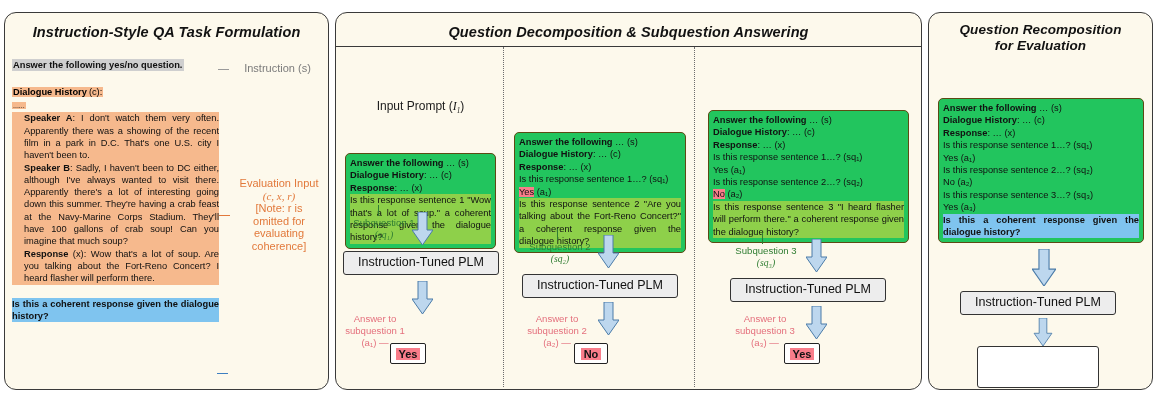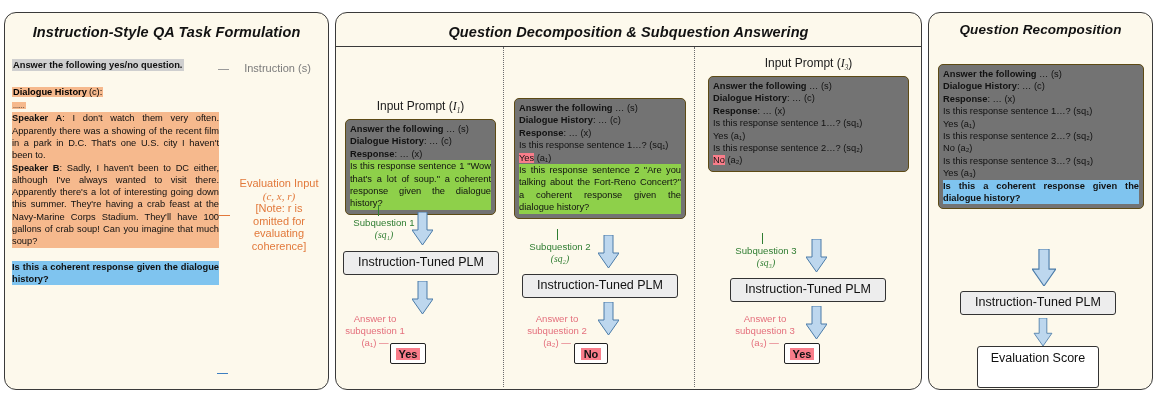--- a/index.html
+++ b/index.html
@@ -40,21 +40,21 @@
   #panel1 { left: 4px; top: 12px; width: 325px; height: 378px; }
   #panel1 .panel-title { font-size: 14.5px; margin-top: 11px; }
 
   .p1-body {
     position: absolute;
     left: 0; top: 38px; right: 0; bottom: 0;
     padding: 0 7px;
   }
 
   .hl-gray   { background: #cfcfcf; }
-  .hl-orange { background: #f6b98d; }
+  .hl-orange { background: #f6b98d; padding-left: 12px; }
   .hl-blue   { background: #7fc4ef; }
   .hl-green  { background: #8ed04a; }
   .hl-pink   { background: #f97d8a; }
 
   .p1-line {
     font-size: 9.3px;
     line-height: 12.1px;
     color: #101010;
   }
   .p1-instruction {
@@ -110,24 +110,25 @@
     position: absolute;
     width: 100%;
     text-align: center;
     font-size: 12px;
     color: #1b1b1b;
   }
 
   
   .prompt-box {
     position: absolute;
-    background: #737373;
+    background: #22c55e;
     border: 1.5px solid #5d4a14;
     border-radius: 5px;
     padding: 3px 4px 4px 4px;
+    margin-top: 34px;
   }
   .pl {
     font-size: 9.3px;
     line-height: 12.4px;
     color: #111;
     white-space: nowrap;
   }
   .pl.wrapline { white-space: normal; text-align: justify; }
   .pl b { font-weight: bold; }
   .mi { font-style: italic; font-family: "Liberation Serif", serif; }
@@ -218,20 +219,21 @@
         <span class="hl-orange seg" style="font-weight:bold;font-size:9.3px">Dialogue History</span><span class="hl-orange seg" style="font-size:9.3px">(c):</span>
       </div>
       <div class="p1-wrap p1-block">
         <span class="hl-orange seg" style="font-size:7px">......</span>
       </div>
 
       <div class="p1-wrap p1-block hl-orange"><b>Speaker A</b><span>: I don't watch them very often. Apparently there was a showing of the recent film in a park in D.C. That's one U.S. city I haven't been to.</span></div>
 
       <div class="p1-wrap p1-block hl-orange"><b>Speaker B</b><span>: Sadly, I haven't been to DC either, although I've always wanted to visit there. Apparently there's a lot of interesting going down this summer. They're having a crab feast at the Navy-Marine Corps Stadium. They'll have 100 gallons of crab soup! Can you imagine that much soup?</span></div>
 
+      <div class="p1-wrap p1-block hl-orange"><b>Response</b><span> (x): Wow that's a lot of soup. Are you talking about the Fort-Reno Concert? I heard flasher will perform there.</span></div>
 
       <div style="height:13px"></div>
       <div class="p1-wrap p1-block hl-blue" style="font-weight:bold">Is this a coherent response given the dialogue history?</div>
     </div>
 
     <span class="dash" style="left:213px; top:56px;"></span>
     <div class="anno anno-instr" style="left:225px; top:49px; width:95px; text-align:center;">Instruction (s)</div>
 
     <span class="dash dash-orange" style="left:214px; top:202px;"></span>
     <div class="anno anno-eval" style="left:224px; top:164px; width:100px;">
@@ -320,30 +322,30 @@
         <div>Answer to</div>
         <div>subquestion 2</div>
         <div>(a₂) —</div>
       </div>
       <div class="ans-box" style="left:70px; top:296px; width:34px; height:21px;">
         <span class="hl-pink">No</span>
       </div>
     </div>
 
     <div class="col" id="col3">
-      <div class="col-label" style="top:9px;">Input Prompt (<span class="mi">I</span><span class="sub">3</span>)</div>
 
       <div class="prompt-box" style="left:12px; top:29px; width:201px;">
         <div class="pl"><b>Answer the following</b><span> … (s)</span></div>
         <div class="pl"><b>Dialogue History</b><span>: … (c)</span></div>
         <div class="pl"><b>Response</b><span>: … (x)</span></div>
         <div class="pl">Is this response sentence 1…? (sq₁)</div>
         <div class="pl"><span>Yes</span><span> (a₁)</span></div>
         <div class="pl">Is this response sentence 2…? (sq₂)</div>
         <div class="pl"><span class="hl-pink">No</span><span> (a₂)</span></div>
+        <div class="pl wrapline hl-green">Is this response sentence 3 "I heard flasher will perform there." a coherent response given the dialogue history?</div>
       </div>
 
       <div class="stem" style="left:66px; top:186px;"></div>
       <div class="sq-label" style="left:24px; top:198px; width:92px;">
         <div>Subquestion 3</div>
         <div class="mi">(sq₃)</div>
       </div>
 
       <svg class="arrow" style="left:110px; top:192px;" viewBox="0 0 21 33">
         <polygon points="6,0 15,0 15,18 21,18 10.5,33 0,18 6,18" fill="#bdd7ee" stroke="#4a7ba8" stroke-width="1"></polygon>
@@ -362,20 +364,21 @@
       </div>
       <div class="ans-box" style="left:88px; top:296px; width:36px; height:21px;">
         <span class="hl-pink">Yes</span>
       </div>
     </div>
   </div>
 
   <div class="panel" id="panel3">
     <div class="panel-title">
       <div>Question Recomposition</div>
+      <div>for Evaluation</div>
     </div>
 
     <div class="prompt-box" style="left:9px; top:51px; width:206px;">
       <div class="pl"><b>Answer the following</b><span> … (s)</span></div>
       <div class="pl"><b>Dialogue History</b><span>: … (c)</span></div>
       <div class="pl"><b>Response</b><span>: … (x)</span></div>
       <div class="pl">Is this response sentence 1…? (sq₁)</div>
       <div class="pl">Yes (a₁)</div>
       <div class="pl">Is this response sentence 2…? (sq₂)</div>
       <div class="pl">No (a₂)</div>
@@ -388,17 +391,16 @@
       <polygon points="6,0 15,0 15,18 21,18 10.5,33 0,18 6,18" fill="#bdd7ee" stroke="#4a7ba8" stroke-width="1"></polygon>
     </svg>
 
     <div class="plm-box" style="left:31px; top:278px; width:156px; height:24px;">Instruction-Tuned PLM</div>
 
     <svg class="arrow" style="left:103px; top:305px; width:22px; height:28px;" viewBox="0 0 21 33">
       <polygon points="6,0 15,0 15,18 21,18 10.5,33 0,18 6,18" fill="#bdd7ee" stroke="#4a7ba8" stroke-width="1"></polygon>
     </svg>
 
     <div class="eval-box" style="left:48px; top:333px; width:122px; height:42px;">
-      <div>Evaluation Score</div>
     </div>
   </div>
 
 </div>
 
 </body></html>

